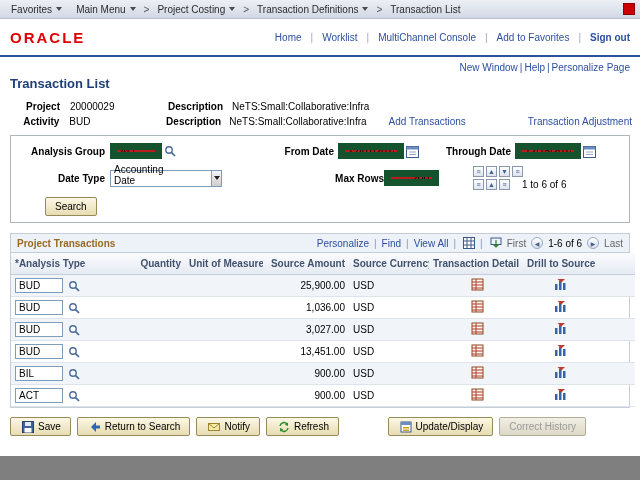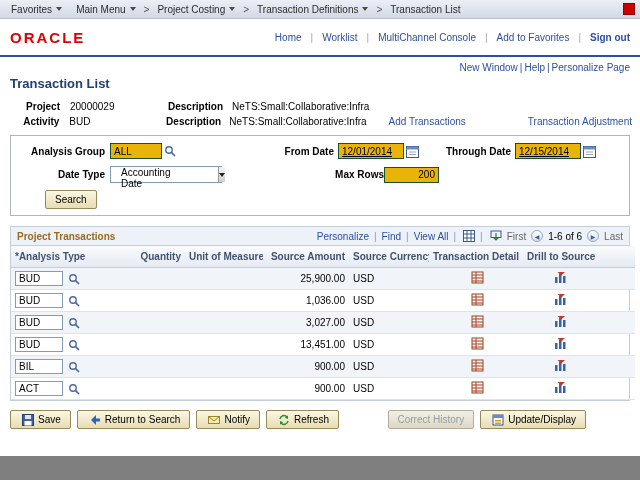--- a/index.html
+++ b/index.html
@@ -42,25 +42,25 @@
 
   
   .searchbox { border: 1px solid #b0b6c0; margin: 8px 2px 0 2px; padding: 7px 6px 6px 6px; }
   .srow { display: flex; align-items: center; font-size: 10px; margin-bottom: 7px; }
   .srow:last-child { margin-bottom: 0; }
   .lab-r { font-weight: bold; text-align: right; white-space: nowrap; }
   .lab-ag { width: 88px; margin-right: 5px; }
   .lab-from { width: 158px; margin-right: 4px; }
   .lab-thru { width: 92px; margin-right: 4px; }
   .lab-max { width: 162px; margin-right: 0; }
-  input.txt { height: 16px; border: 1px solid #14532d; font-size: 10px; font-family: inherit; padding: 0 3px; background: #eab308; }
+  input.txt { height: 16px; border: 7px solid #14532d; font-size: 10px; font-family: inherit; padding: 0 3px; background: #b91c1c; }
   .w-ag { width: 52px; } .w-date { width: 66px; text-decoration: underline; } .w-max { width: 55px; text-align: right; }
   .iconbtn { display: inline-flex; align-items: center; justify-content: center; margin-left: 2px; cursor: pointer; }
-  .fakeselect { display: inline-flex; align-items: flex-start; justify-content: space-between; width: 112px; height: 17px;
-                border: 1px solid #7f9db9; background: #fff; padding-left: 10px; cursor: pointer; gap: 48px; }
+  .fakeselect { display: inline-flex; align-items: flex-end; justify-content: space-between; width: 112px; height: 17px;
+                border: 1px solid #7f9db9; background: #fff; padding-left: 3px; cursor: pointer; gap: 48px; }
   .ddbtn { width: 15px; height: 15px; background: linear-gradient(#f5f5f5,#cfcfcf); border-left: 1px solid #999;
            display: flex; align-items: center; justify-content: center; }
   .ddtri { width: 0; height: 0; border-left: 3px solid transparent; border-right: 3px solid transparent; border-top: 4px solid #222; }
   .pagercluster { display: flex; flex-direction: column; gap: 2px; margin-left: 34px; }
   .pgrow { display: flex; align-items: center; gap: 2px; }
   .sqicon { width: 11px; height: 11px; border: 1px solid #8a97ad; background: linear-gradient(#fff,#dde4ee);
             display: inline-flex; align-items: center; justify-content: center; font-size: 7px; color: #44618f; cursor: pointer; }
   .rescount { margin-left: 10px; white-space: nowrap; }
 
   
@@ -201,20 +201,34 @@
       <div class="srow">
         <span class="lab-r lab-ag">Date Type</span>
         <span class="fakeselect">
           <span>Accounting Date</span>
           <span class="ddbtn">
               <span class="ddtri"></span>
             </span>
         </span>
         <span class="lab-r lab-max">Max Rows</span>
         <input class="txt w-max" value="200" style="">
+        <span class="pagercluster">
+          <span class="pgrow">
+            <span class="sqicon">≡</span>
+            <span class="sqicon">▲</span>
+            <span class="sqicon">▼</span>
+            <span class="sqicon">≡</span>
+          </span>
+          <span class="pgrow">
+            <span class="sqicon">≡</span>
+            <span class="sqicon">▲</span>
+            <span class="sqicon">≡</span>
+            <span class="rescount">1 to 6 of 6</span>
+          </span>
+        </span>
       </div>
 
       <div class="srow">
         <button class="psbtn btn-search">Search</button>
       </div>
     </div>
 
     <div class="grid">
       <div class="gridbar">
         <span class="gtitle">Project Transactions</span>
@@ -546,31 +560,31 @@
             <svg width="12" height="12" viewBox="0 0 12 12">
               <path d="M2 5 A4 4 0 0 1 9 3" fill="none" stroke="#2e8b2e" stroke-width="1.5"></path>
               <path d="M10 1.5 L10 5 L6.8 3.8 Z" fill="#2e8b2e"></path>
               <path d="M10 7 A4 4 0 0 1 3 9" fill="none" stroke="#2e8b2e" stroke-width="1.5"></path>
               <path d="M2 10.5 L2 7 L5.2 8.2 Z" fill="#2e8b2e"></path>
             </svg>
           </span>
         <span>Refresh</span>
       </button>
       <span class="rightbtns">
-        <button class="psbtn disabled">
-          <span>Correct History</span>
-        </button>
         <button class="psbtn">
           <span class="iconbtn">
               <svg width="12" height="12" viewBox="0 0 12 12">
                 <rect x="1" y="1" width="10" height="10" fill="#fff" stroke="#3a5a8c"></rect>
                 <rect x="1" y="1" width="10" height="3" fill="#6b8cc0"></rect>
                 <rect x="3" y="6" width="6" height="1.5" fill="#d4a017"></rect>
                 <rect x="3" y="8.5" width="6" height="1.5" fill="#d4a017"></rect>
               </svg>
             </span>
           <span>Update/Display</span>
         </button>
+        <button class="psbtn disabled">
+          <span>Correct History</span>
+        </button>
       </span>
     </div>
 
   </div>
 </div>
 
 </body></html>

